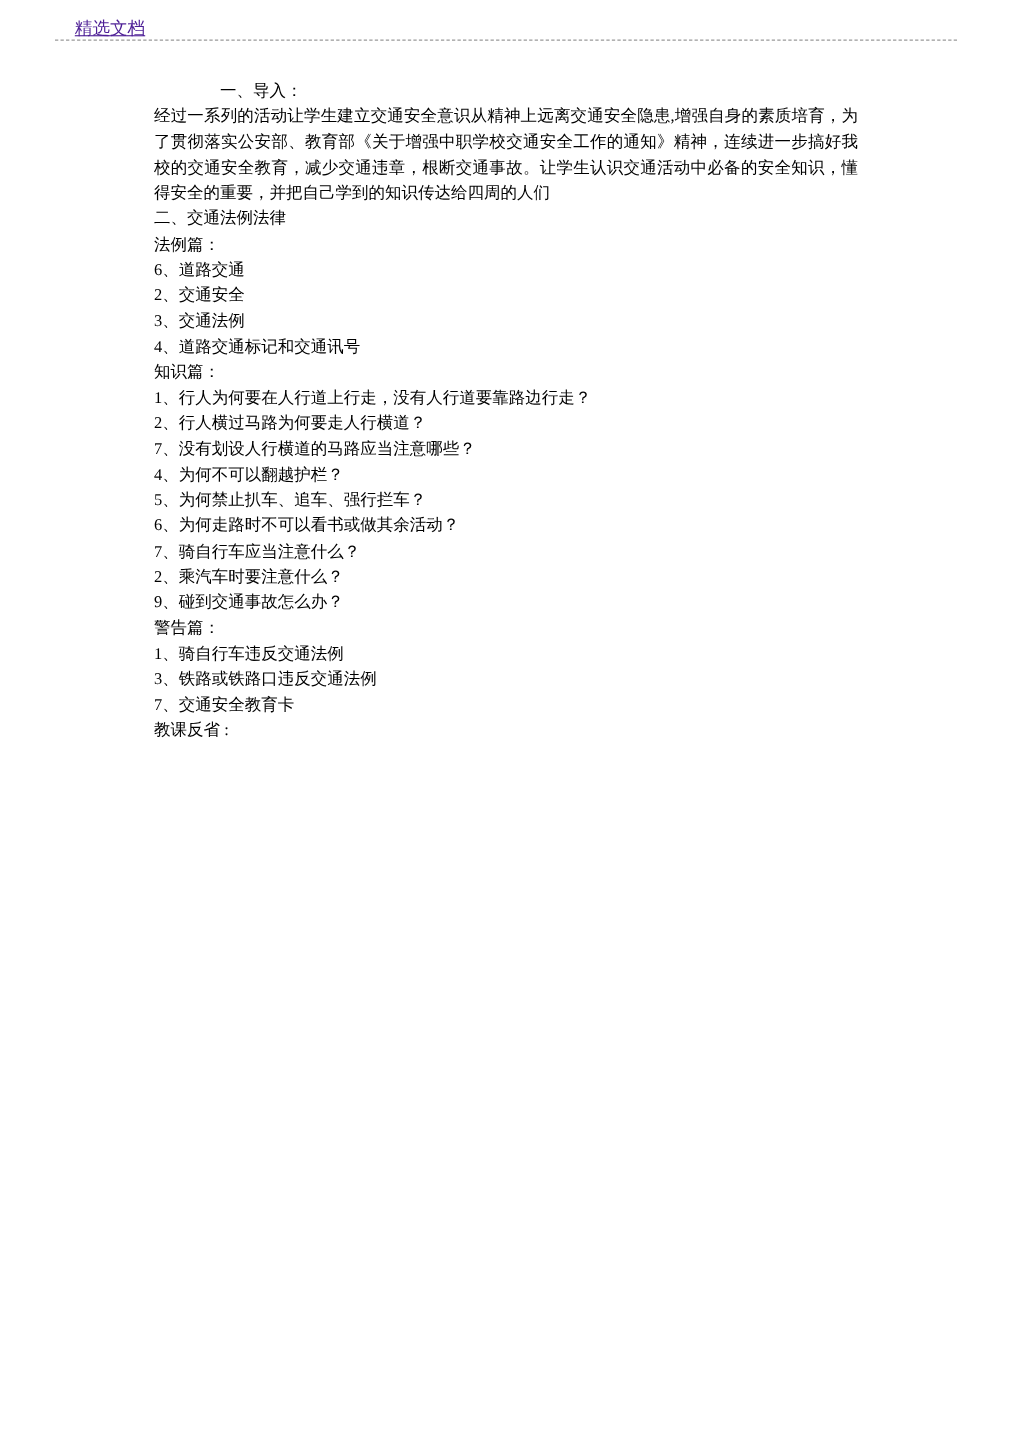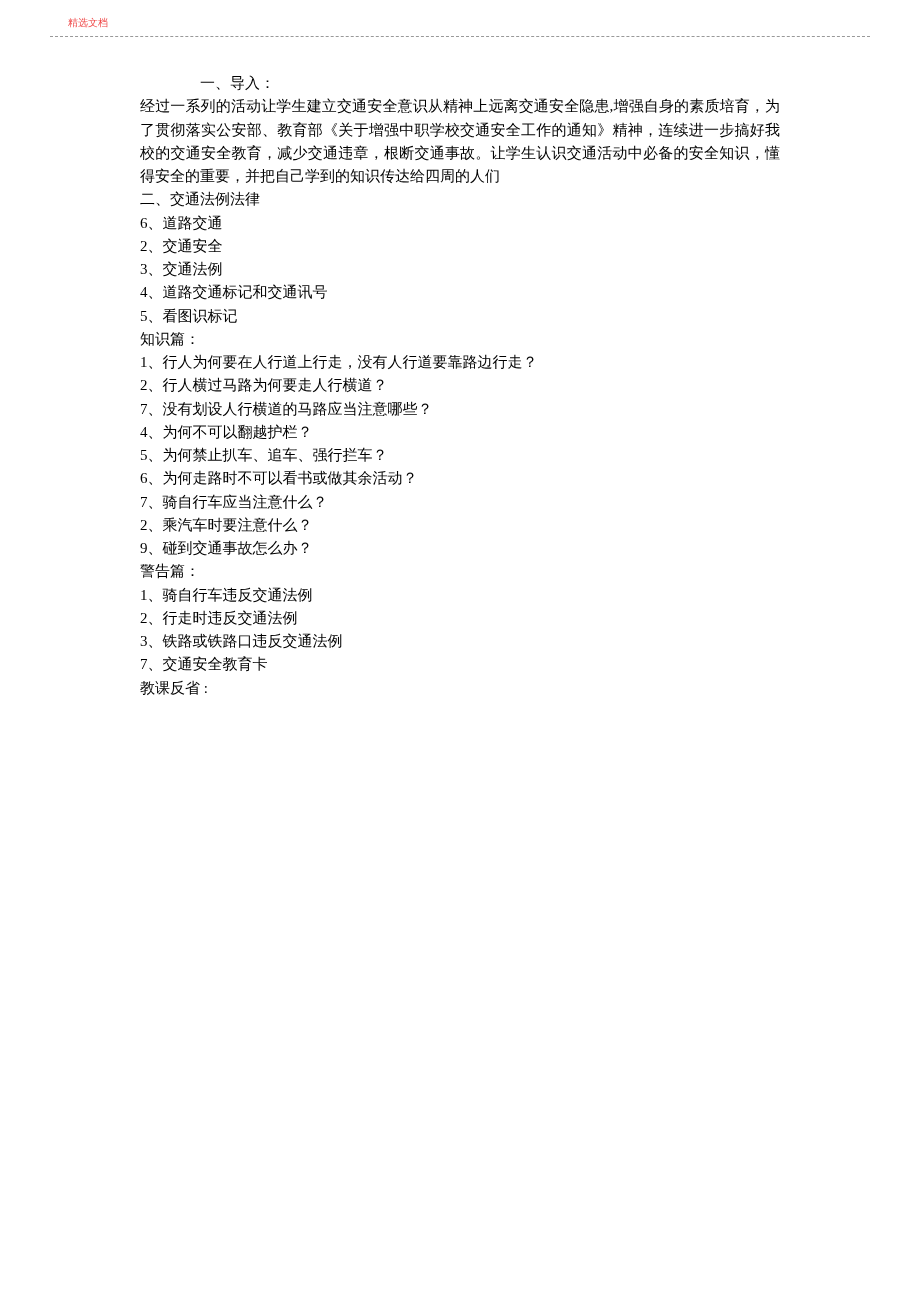--- a/index.html
+++ b/index.html
@@ -13,22 +13,23 @@
       background: #ffffff;
       font-family: "SimSun", "宋体", serif;
       font-size: 15px;
       color: #000000;
       position: relative;
     }
     .header-link {
       position: absolute;
       top: 16px;
       left: 68px;
-      color: #ef4444;
-      font-size: 10px;
+      color: #4c1d95;
+      text-decoration: underline;
+      font-size: 16px;
     }
     .top-line {
       position: absolute;
       top: 36px;
       left: 50px;
       right: 50px;
       border-top: 1px dashed #999;
     }
     .content {
       position: absolute;
@@ -52,37 +53,36 @@
 
 <div class="header-link">精选文档</div>
 <div class="top-line"></div>
 
 <div class="content">
   <div class="indent-heading">一、导入：</div>
   <div class="para">经过一系列的活动让学生建立交通安全意识从精神上远离交通安全隐患,增强自身的素质培育，为了贯彻落实公安部、教育部《关于增强中职学校交通安全工作的通知》精神，连续进一步搞好我校的交通安全教育，减少交通违章，根断交通事故。让学生认识交通活动中必备的安全知识，懂得安全的重要，并把自己学到的知识传达给四周的人们</div>
 
   <div class="line">二、交通法例法律</div>
 
+  <div class="line">法例篇：</div>
   <div class="line">6、道路交通</div>
   <div class="line">2、交通安全</div>
   <div class="line">3、交通法例</div>
   <div class="line">4、道路交通标记和交通讯号</div>
-  <div class="line">5、看图识标记</div>
 
   <div class="line">知识篇：</div>
   <div class="line">1、行人为何要在人行道上行走，没有人行道要靠路边行走？</div>
   <div class="line">2、行人横过马路为何要走人行横道？</div>
   <div class="line">7、没有划设人行横道的马路应当注意哪些？</div>
   <div class="line">4、为何不可以翻越护栏？</div>
   <div class="line">5、为何禁止扒车、追车、强行拦车？</div>
   <div class="line">6、为何走路时不可以看书或做其余活动？</div>
   <div class="line">7、骑自行车应当注意什么？</div>
   <div class="line">2、乘汽车时要注意什么？</div>
   <div class="line">9、碰到交通事故怎么办？</div>
 
   <div class="line">警告篇：</div>
   <div class="line">1、骑自行车违反交通法例</div>
-  <div class="line">2、行走时违反交通法例</div>
   <div class="line">3、铁路或铁路口违反交通法例</div>
   <div class="line">7、交通安全教育卡</div>
 
   <div class="line">教课反省 :</div>
 </div>
 
 </body></html>

